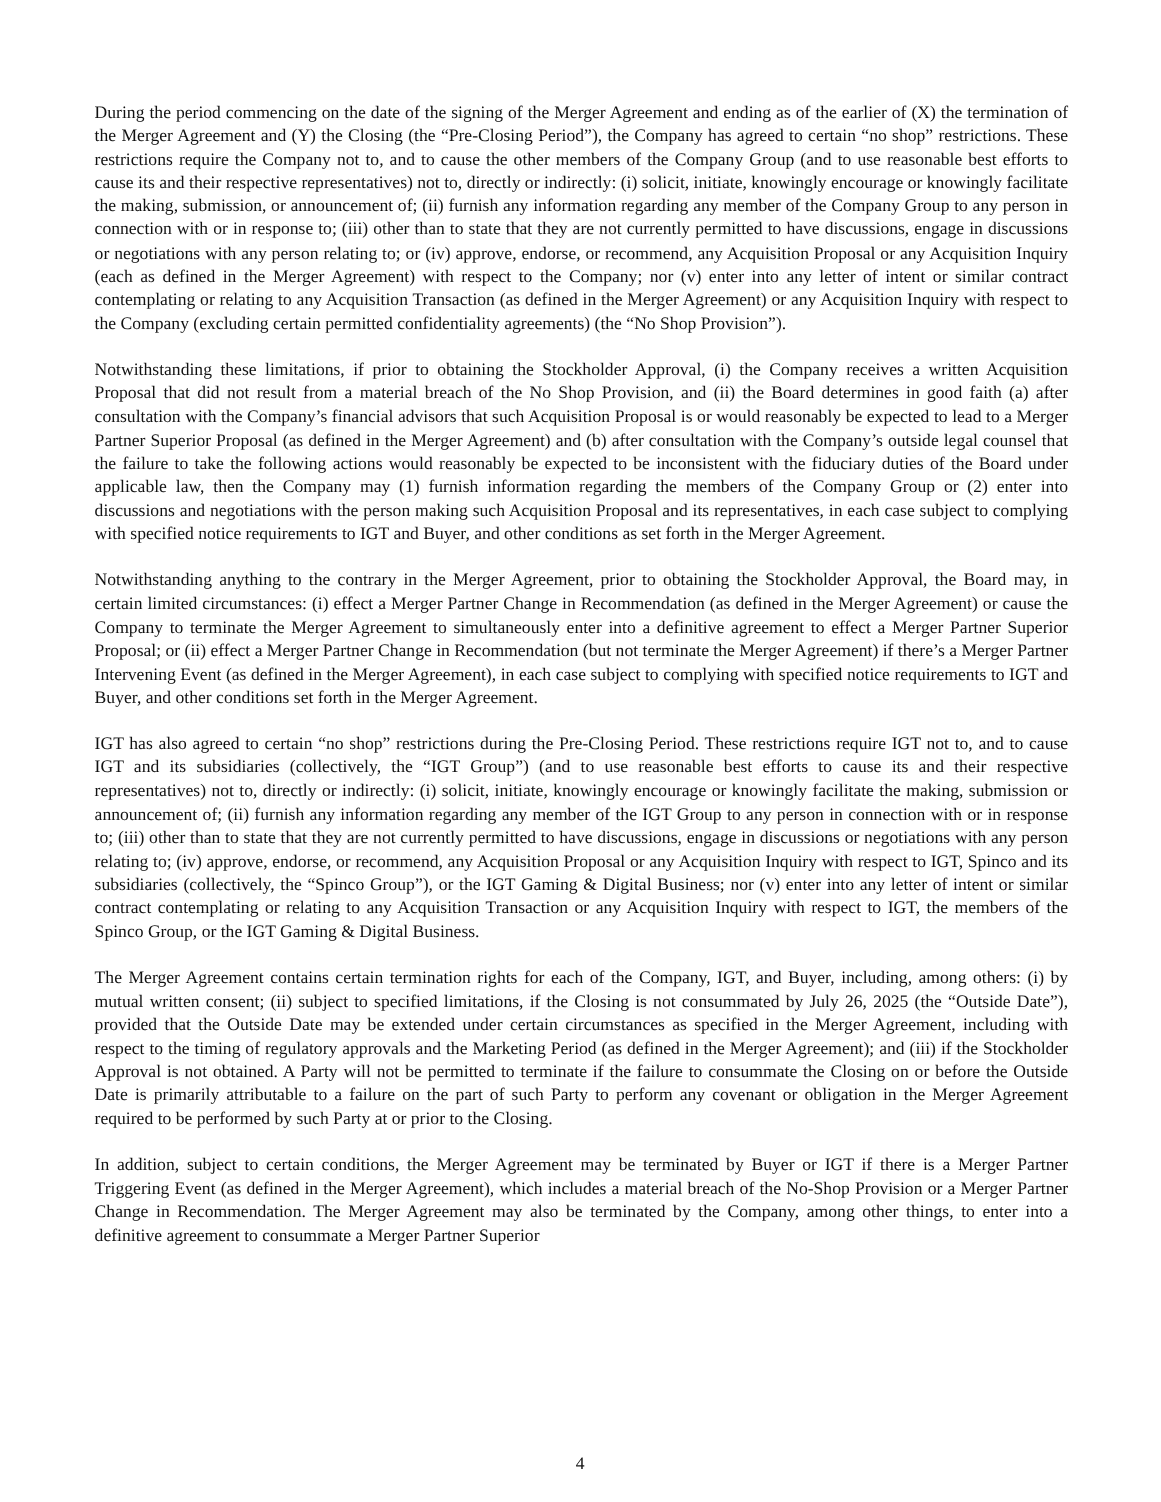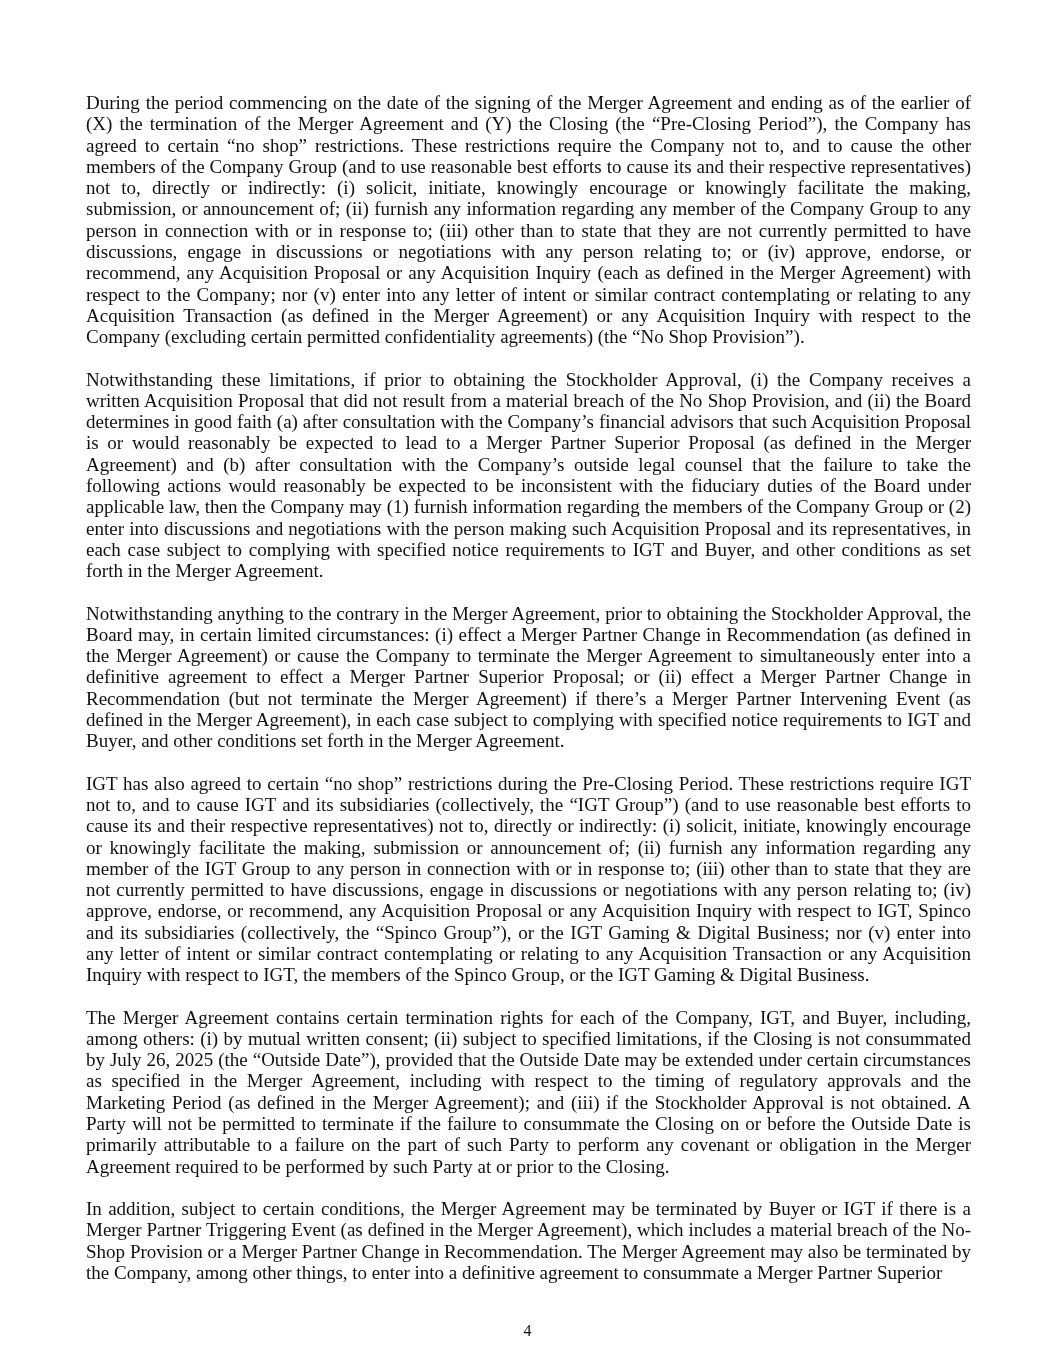--- a/index.html
+++ b/index.html
@@ -16,21 +16,21 @@
       color: #111111;
     }
     .page {
       position: absolute;
       left: 86px;
       top: 92px;
       width: 885px;
     }
     .para {
       margin: 0 0 21px 0;
-      font-size: 19px;
+      font-size: 16px;
       line-height: 21.3px;
       text-align: justify;
       text-justify: inter-word;
     }
     .page-number {
       position: absolute;
       left: 0;
       width: 1055px;
       top: 1321px;
       text-align: center;

